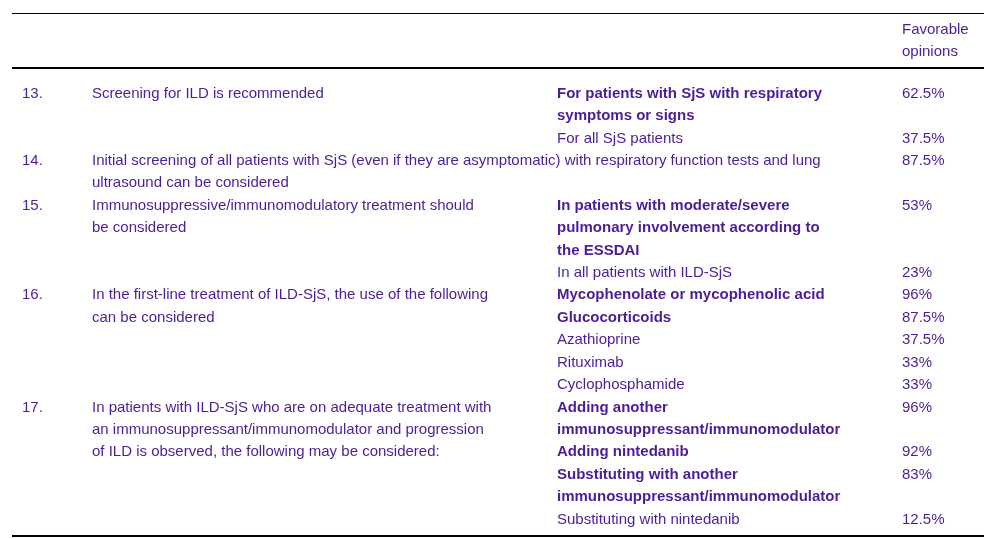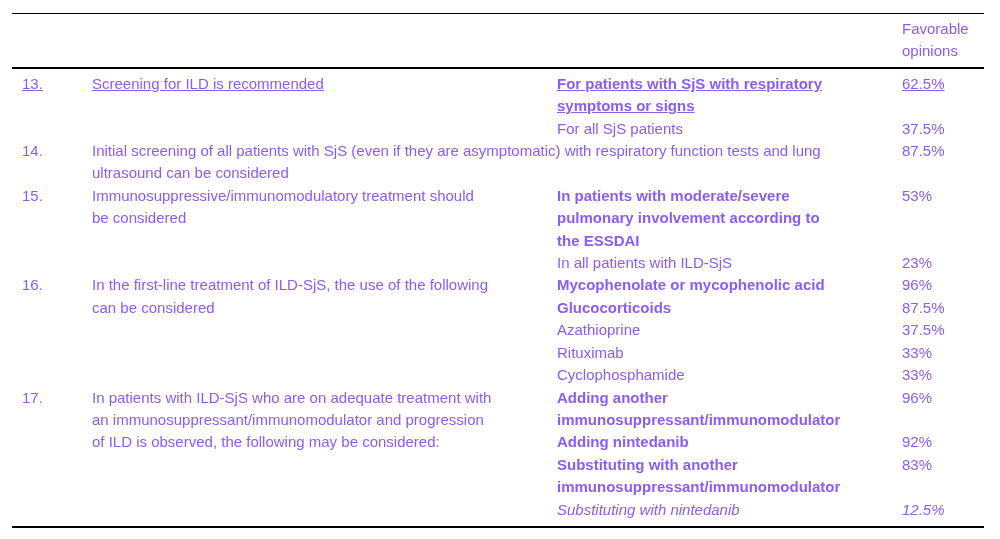--- a/index.html
+++ b/index.html
@@ -3,21 +3,21 @@
 <meta charset="utf-8">
 <style>
   * { box-sizing: border-box; }
   html, body { margin: 0; padding: 0; background: #ffffff; }
   .page {
     position: relative;
     width: 1000px;
     height: 539px;
     background: #ffffff;
     font-family: "Liberation Sans", "DejaVu Sans", sans-serif;
-    color: #8b5cf6;
+    color: #4c1d95;
     overflow: hidden;
   }
   table.consensus {
     border-collapse: collapse;
     table-layout: fixed;
     width: 972px;
     margin: 13px 0 0 12px;
     border-top: 1.5px solid #000000;
     border-bottom: 2.5px solid #000000;
   }
@@ -29,22 +29,22 @@
     vertical-align: top;
     padding: 0;
     font-size: 15px;
     line-height: 22.4px;
     white-space: pre-line;
     overflow: hidden;
   }
   thead td { padding-top: 4px; padding-bottom: 4px; }
   thead tr { border-bottom: 2.5px solid #000000; }
   td.num { padding-left: 10px; }
-  tbody tr.first-line td { padding-top: 4px; text-decoration: underline; }
-  tbody tr.last-line td { padding-bottom: 5px; font-style: italic; }
+  tbody tr.first-line td { padding-top: 13px; }
+  tbody tr.last-line td { padding-bottom: 5px; }
   .bold { font-weight: bold; margin-top: 20px; }
 </style>
 </head>
 <body>
 
 <div class="page">
   <table class="consensus">
     <colgroup>
       <col class="c-num">
       <col class="c-stmt">

